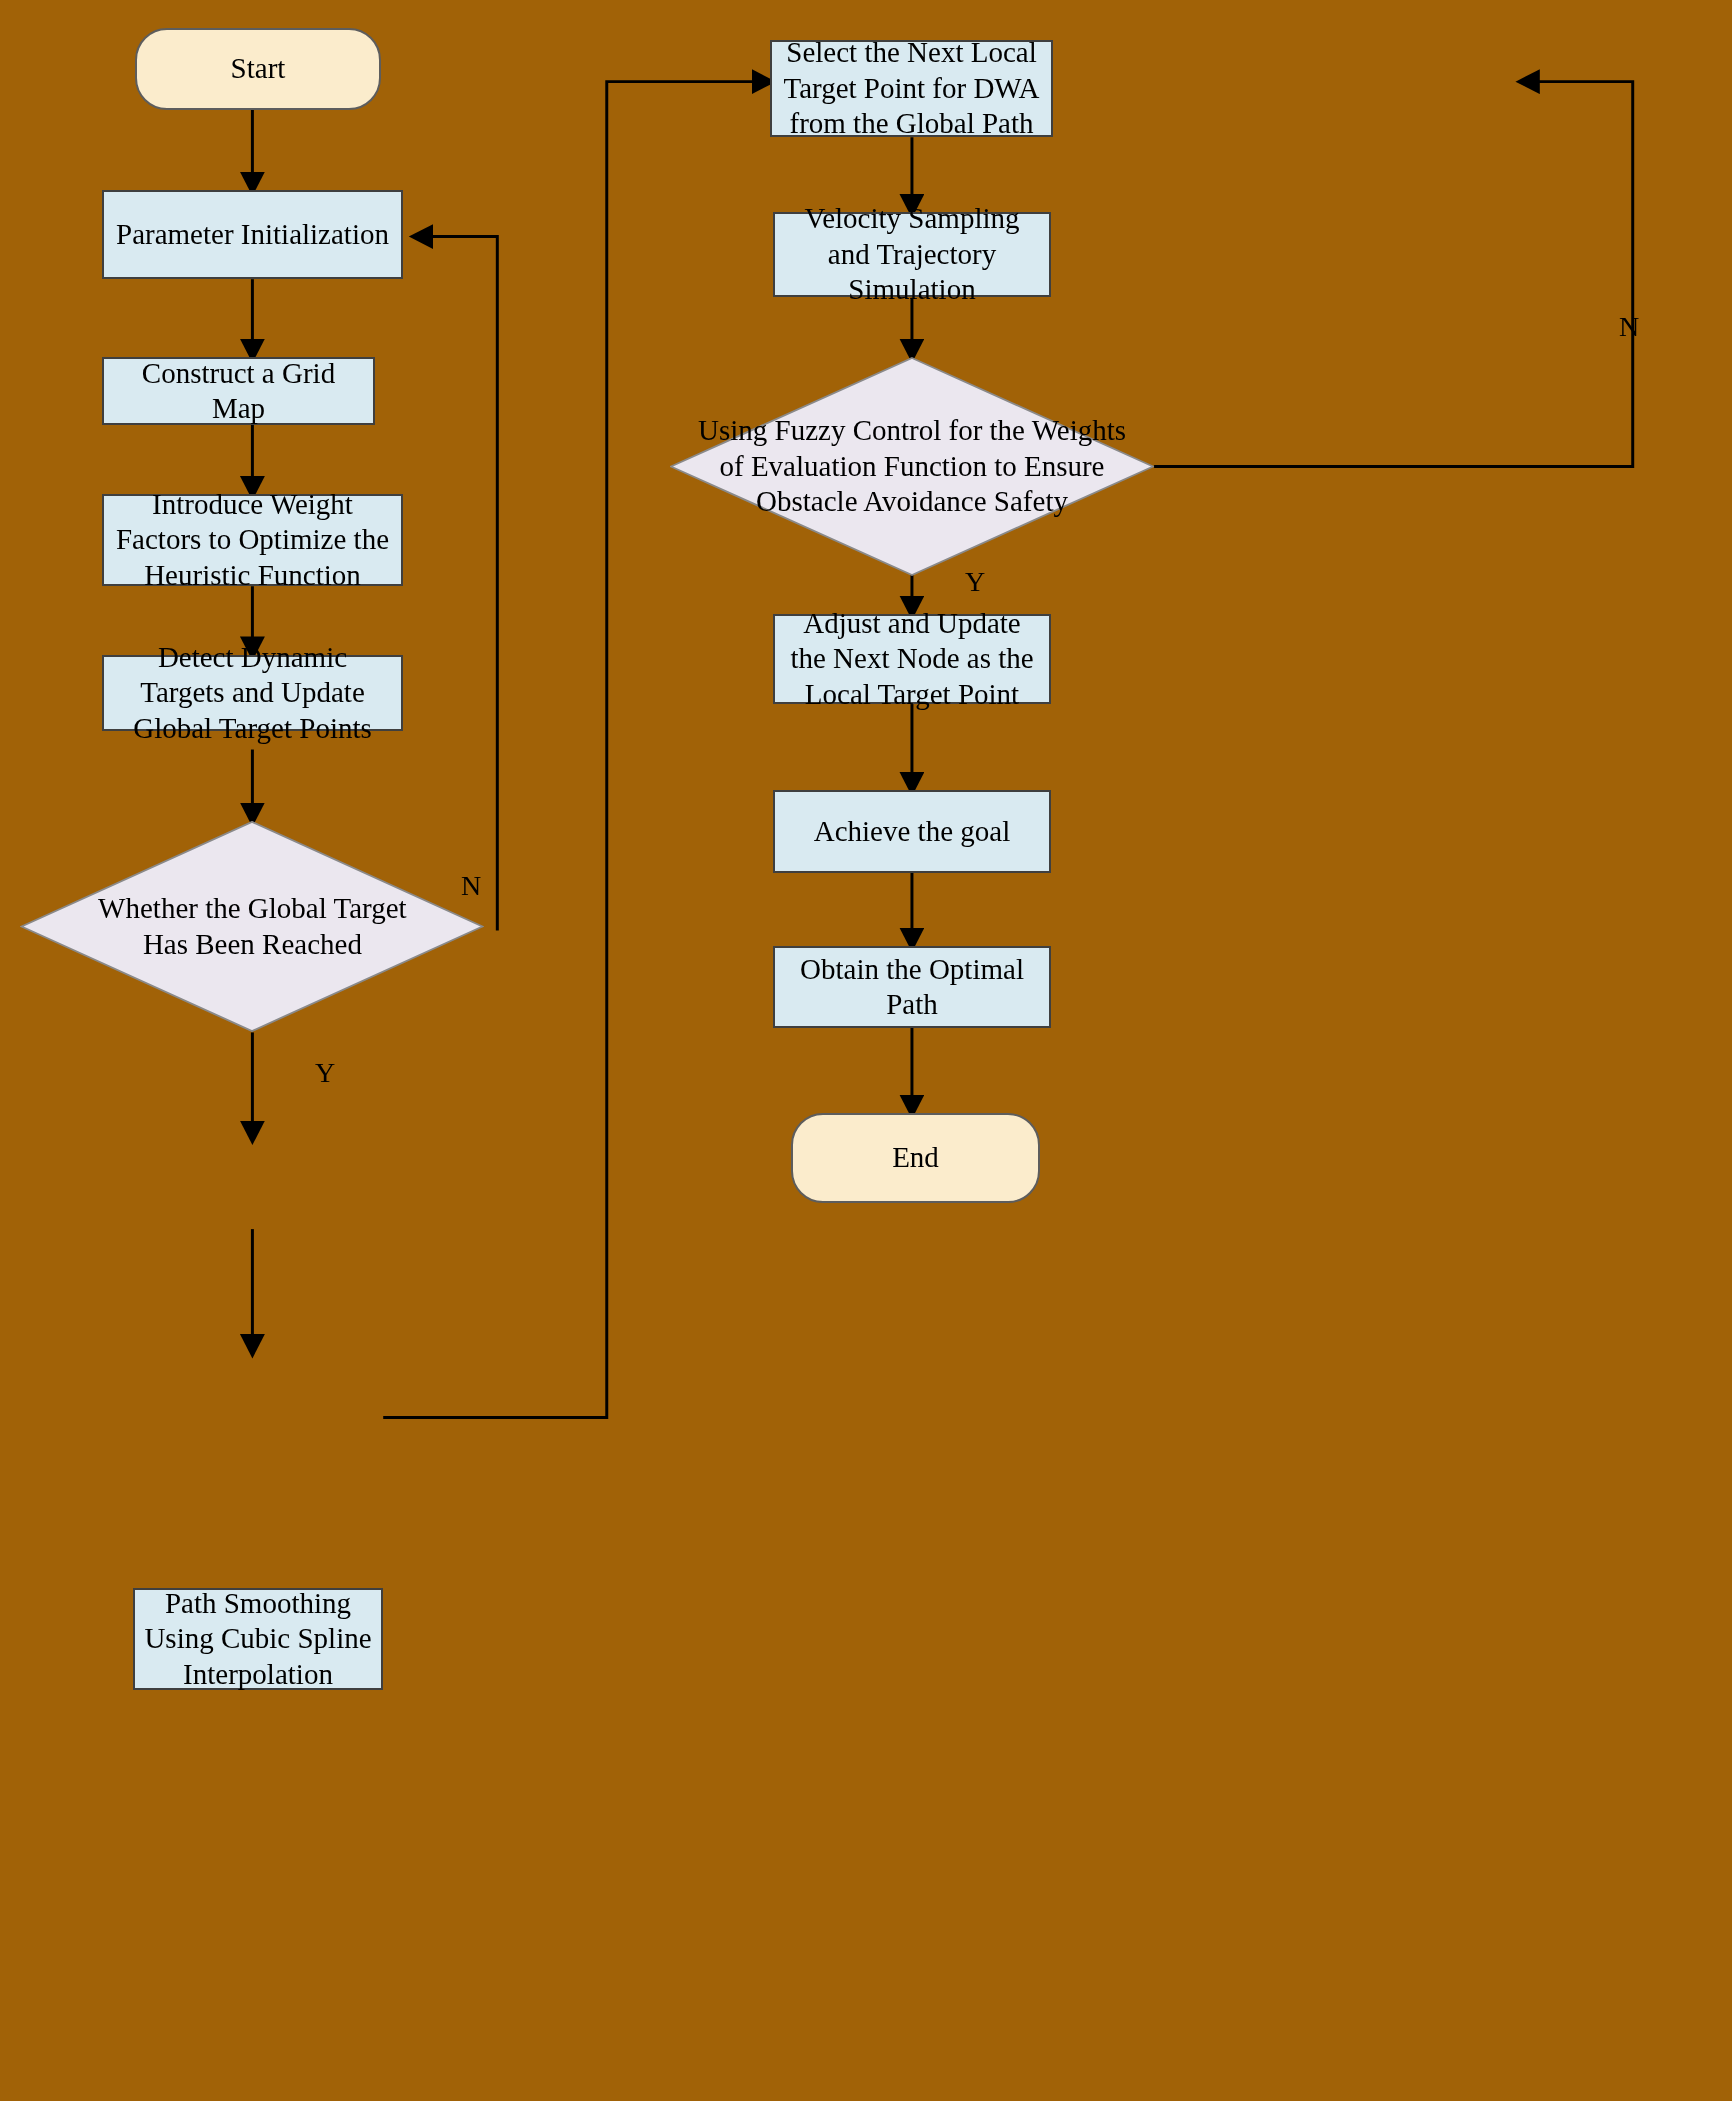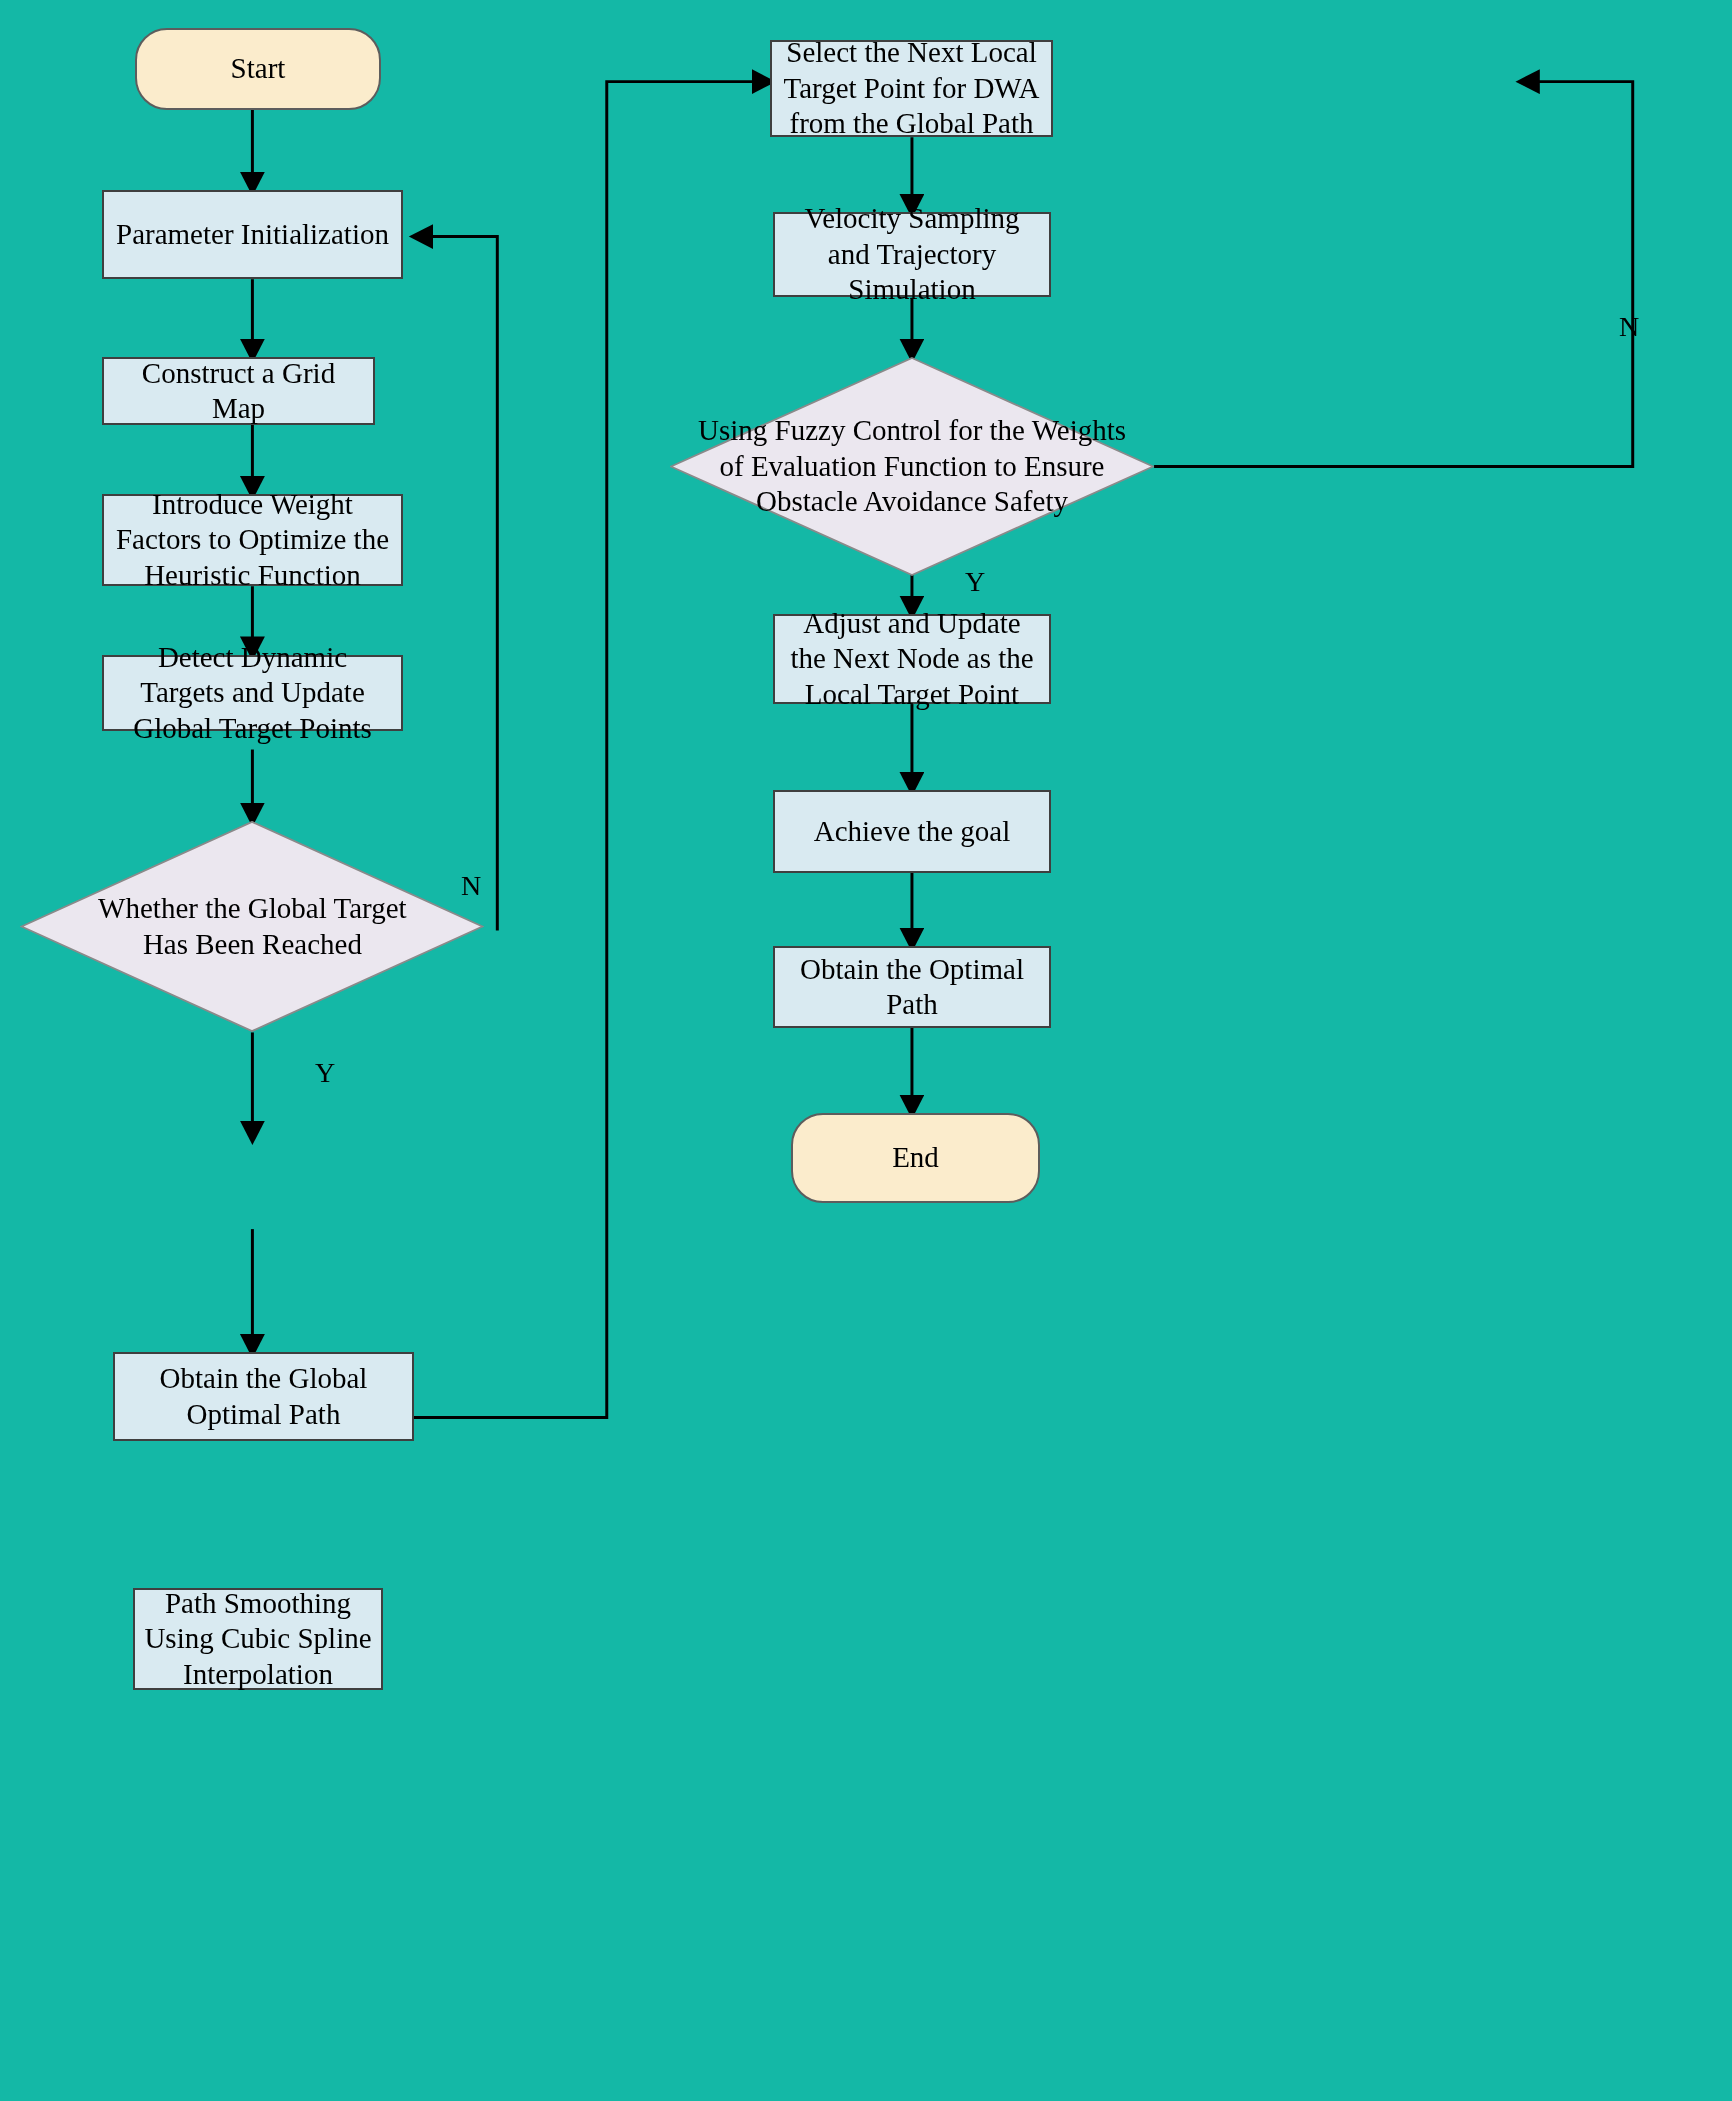--- a/index.html
+++ b/index.html
@@ -1,16 +1,16 @@
 <!DOCTYPE html>
 <html style="font-size:15px"><head>
 <meta charset="utf-8">
 <style>
   html,body{margin:0;padding:0;background:#ffffff;}
-  #root{position:relative;width:1733px;height:2102px;background:#14b8a6;
+  #root{position:relative;width:1733px;height:2102px;background:#a16207;
         font-family:"Liberation Serif","DejaVu Serif",serif;}
   .node{position:absolute;box-sizing:border-box;display:flex;align-items:center;
         justify-content:center;text-align:center;line-height:1.22;color:#000;}
   .proc{background:#d9eaf1;border:2.3px solid #3f3f3f;font-size:29px;}
   .term{background:#fbeccc;border:2.3px solid #5d5d5d;border-radius:32px;font-size:29px;}
   .node .txt{padding:0 9.3px;width:100%;}
   svg.wires{position:absolute;left:0;top:0;width:1733px;height:2102px;overflow:visible;}
   .dm{position:absolute;}
   .dm .dlabel{position:absolute;left:0;top:0;width:100%;height:100%;
        display:flex;align-items:center;justify-content:center;text-align:center;
@@ -71,23 +71,20 @@
   <div class="dm" style="left:20.4px;top:821px;width:464px;height:211px;">
     <svg width="464" height="211" viewBox="0 0 500 228">
       <polygon points="250,1 499,114 250,227 1,114" fill="#ebe7ef" stroke="#8a8a8a" stroke-width="2"></polygon>
     </svg>
     <div class="dlabel" style="padding:0 52px;">Whether the Global Target Has Been Reached</div>
   </div>
 
   <div class="blabel" style="left:461px;top:870px;">N</div>
   <div class="blabel" style="left:315px;top:1057px;">Y</div>
 
-  <div class="node proc" style="left:113px;top:1352px;width:301px;height:89px;">
-    <span class="txt">Obtain the Global Optimal Path</span>
-  </div>
 
   <div class="node proc" style="left:133px;top:1588px;width:250px;height:102px;">
     <span class="txt">Path Smoothing Using Cubic Spline Interpolation</span>
   </div>
 
   <div class="node proc" style="left:770px;top:40px;width:283px;height:97px;">
     <span class="txt">Select the Next Local Target Point for DWA from the Global Path</span>
   </div>
 
   <div class="node proc" style="left:773px;top:212px;width:278px;height:85px;">

